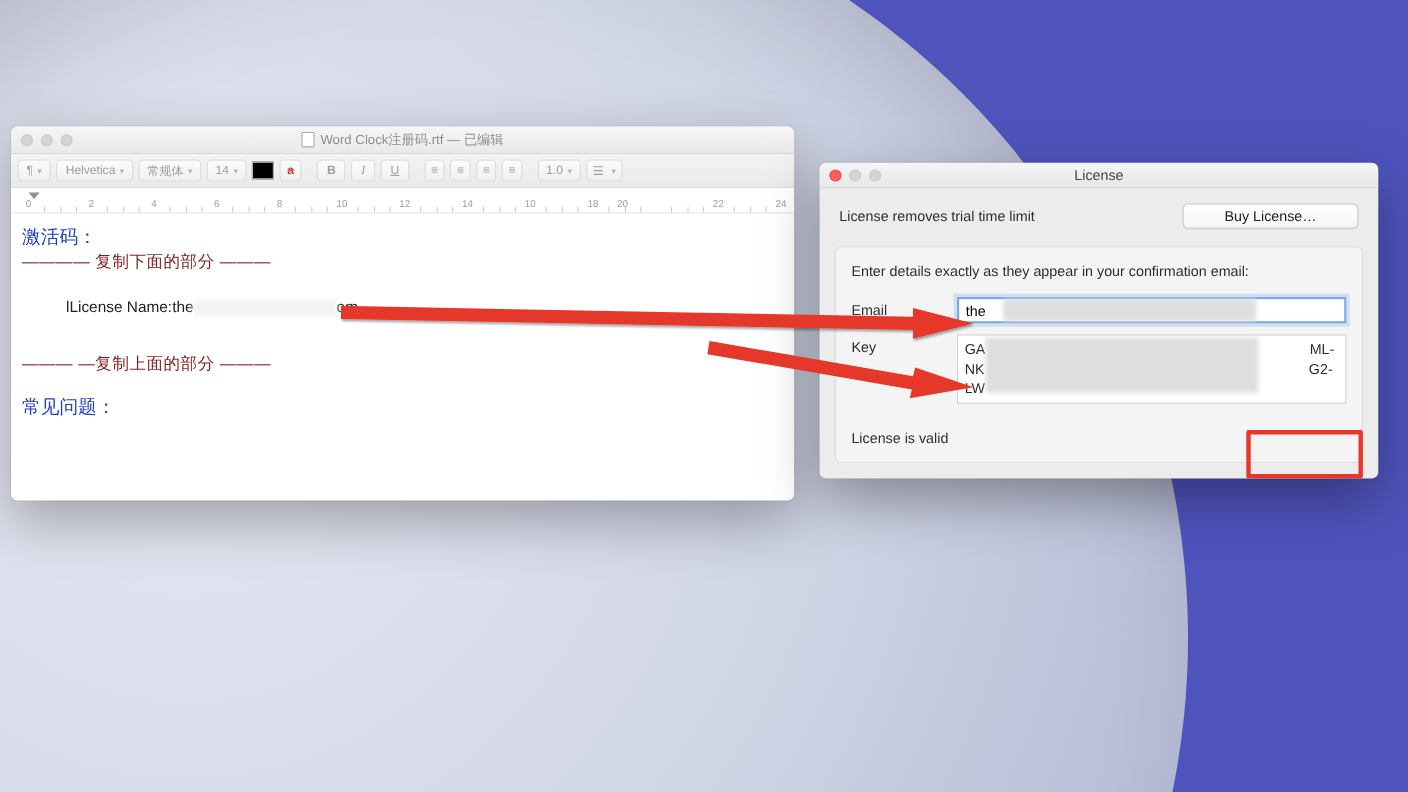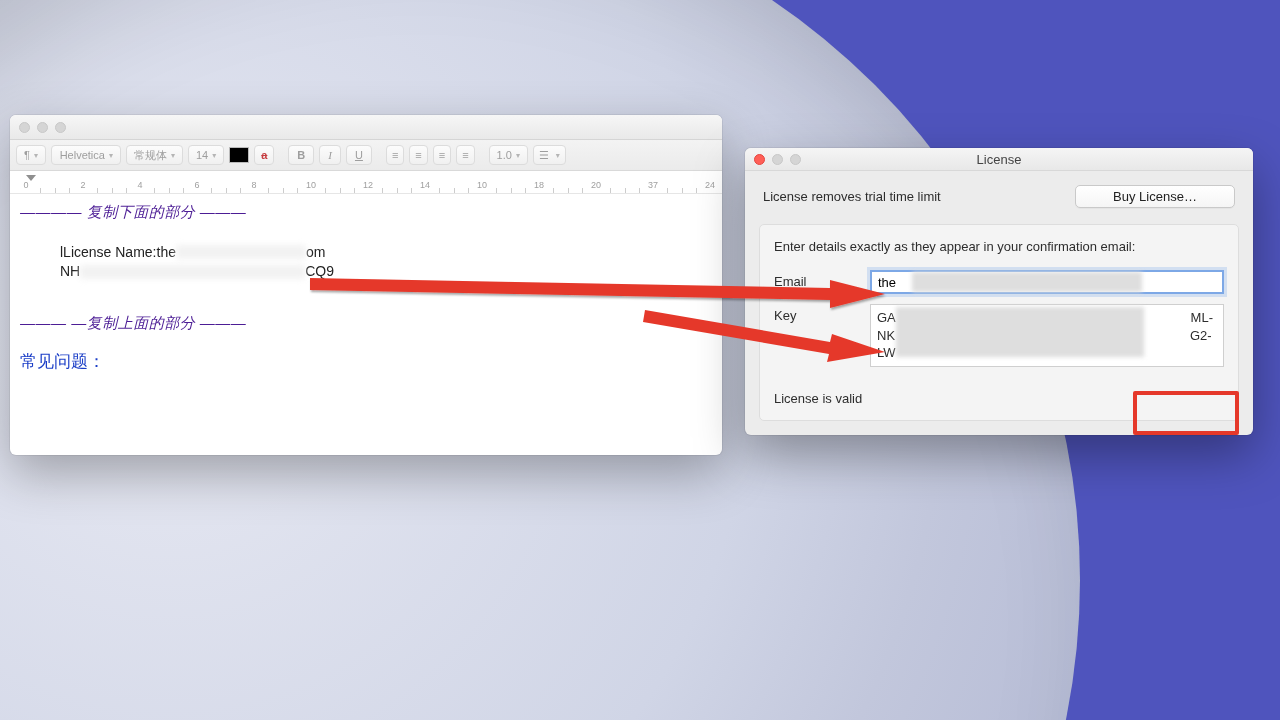--- a/index.html
+++ b/index.html
@@ -126,21 +126,21 @@
   .doc-body {
     flex: 1;
     padding: 6px 10px 0 10px;
     font-size: 14px;
     line-height: 1.38;
     color: #222;
     position: relative;
     overflow: hidden;
   }
   .heading-blue { color:#1b3ec7; font-size:17px; font-weight:500; margin-top:4px; }
-  .sep-red { color:#4c1d95; font-size:15px; letter-spacing:0.5px; margin: 2px 0; font-style: italic; }
+  .sep-red { color:#7f1d1d; font-size:15px; letter-spacing:0.5px; margin: 2px 0; }
   .line { display:flex; align-items:center;padding-left:40px; }
   .blurred {
     display:inline-block;
     background: #f2f2f2;
     color:#f2f2f2;
     filter: blur(3px);
     border-radius:2px;
   }
 
   
@@ -261,20 +261,24 @@
 <body>
 
 <div class="desktop"></div>
 
 <div class="win-textedit">
   <div class="titlebar">
     <div class="traffic">
       <div class="dot inactive"></div>
       <div class="dot inactive"></div>
       <div class="dot inactive"></div>
+    </div>
+    <div class="title-center">
+      <span class="doc-icon"></span>
+      <span>Word Clock注册码.rtf — 已编辑</span>
     </div>
   </div>
 
   <div class="toolbar">
     <div class="tb-btn" style="min-width:22px;justify-content:center;">
       <span>¶</span>
         <span class="caret">▾</span>
     </div>
     <div class="tb-btn tb-sel">
       <span>Helvetica</span>
@@ -344,44 +348,40 @@
       <div class="mark" style="left: 443.5px;"></div>
       <div class="mark" style="left: 457.75px;"></div>
       <div class="tick" style="left: 472px;">10</div>
       <div class="mark" style="left: 486.25px;"></div>
       <div class="mark" style="left: 500.5px;"></div>
       <div class="mark" style="left: 514.75px;"></div>
       <div class="tick" style="left: 529px;">18</div>
       <div class="mark" style="left: 543.25px;"></div>
       <div class="mark" style="left: 557.5px;"></div>
       <div class="mark" style="left: 571.75px;"></div>
-      <div class="tick" style="left: 586px;">20</div>
+      <div class="tick" style="left: 556px;">20</div>
       <div class="mark" style="left: 600.25px;"></div>
       <div class="mark" style="left: 614.5px;"></div>
       <div class="mark" style="left: 628.75px;"></div>
-      <div class="tick" style="left: 643px;">37</div>
+      <div class="tick" style="left: 643px;">22</div>
       <div class="mark" style="left: 657.25px;"></div>
       <div class="mark" style="left: 671.5px;"></div>
       <div class="mark" style="left: 685.75px;"></div>
       <div class="tick" style="left: 700px;">24</div>
     </div>
 
   <div class="doc-body">
+    <div class="heading-blue">激活码：</div>
     <div class="sep-red">———— 复制下面的部分 ———</div>
     <div style="height:18px;"></div>
     <div class="line">
       <span>lLicense Name: </span>
       <span>the</span>
       <span class="blurred" style="width:130px;height:14px;">x</span>
       <span>om</span>
-    </div>
-    <div class="line">
-      <span>NH</span>
-      <span class="blurred" style="width:225px;height:14px;">x</span>
-      <span>CQ9</span>
     </div>
     <div style="height:30px;"></div>
     <div class="sep-red">——— —复制上面的部分 ———</div>
     <div style="height:10px;"></div>
     <div class="heading-blue">常见问题：</div>
   </div>
 </div>
 
 <div class="win-lic">
   <div class="lic-titlebar">

